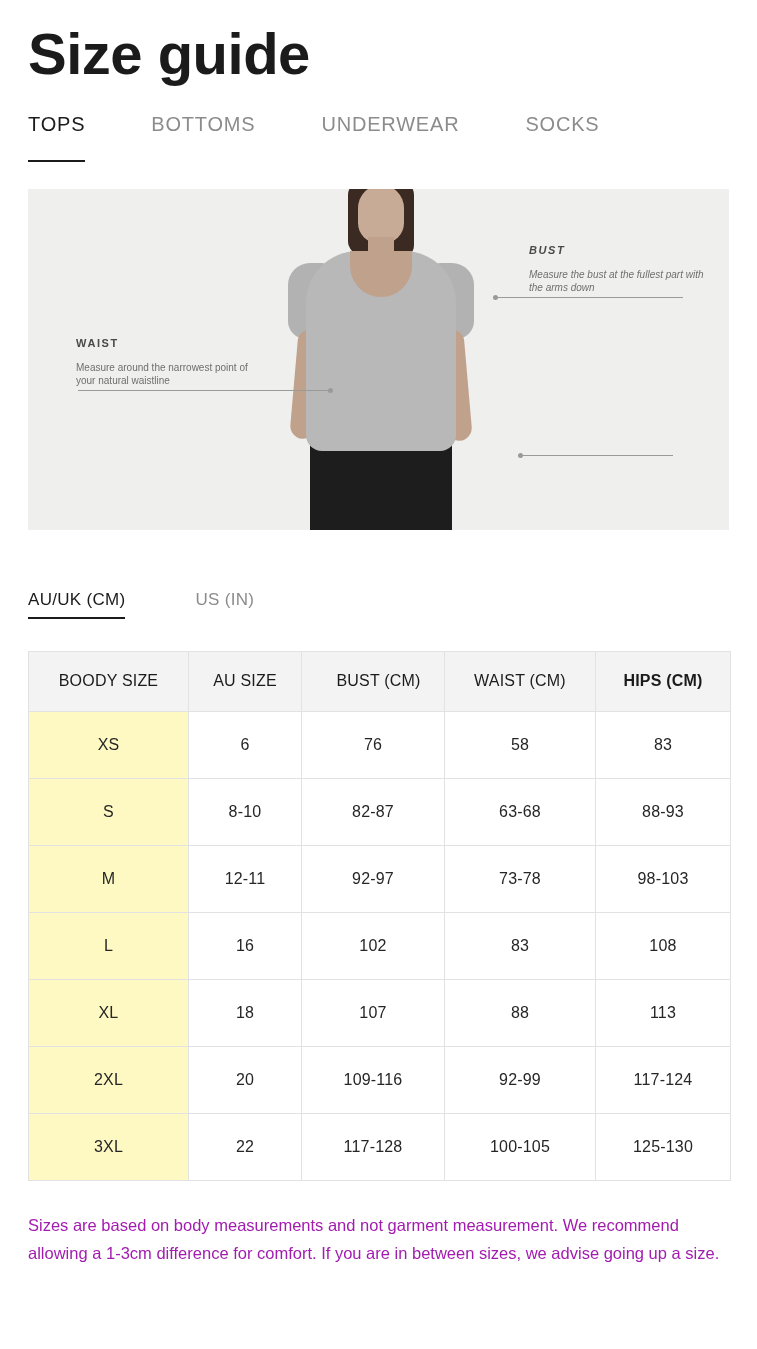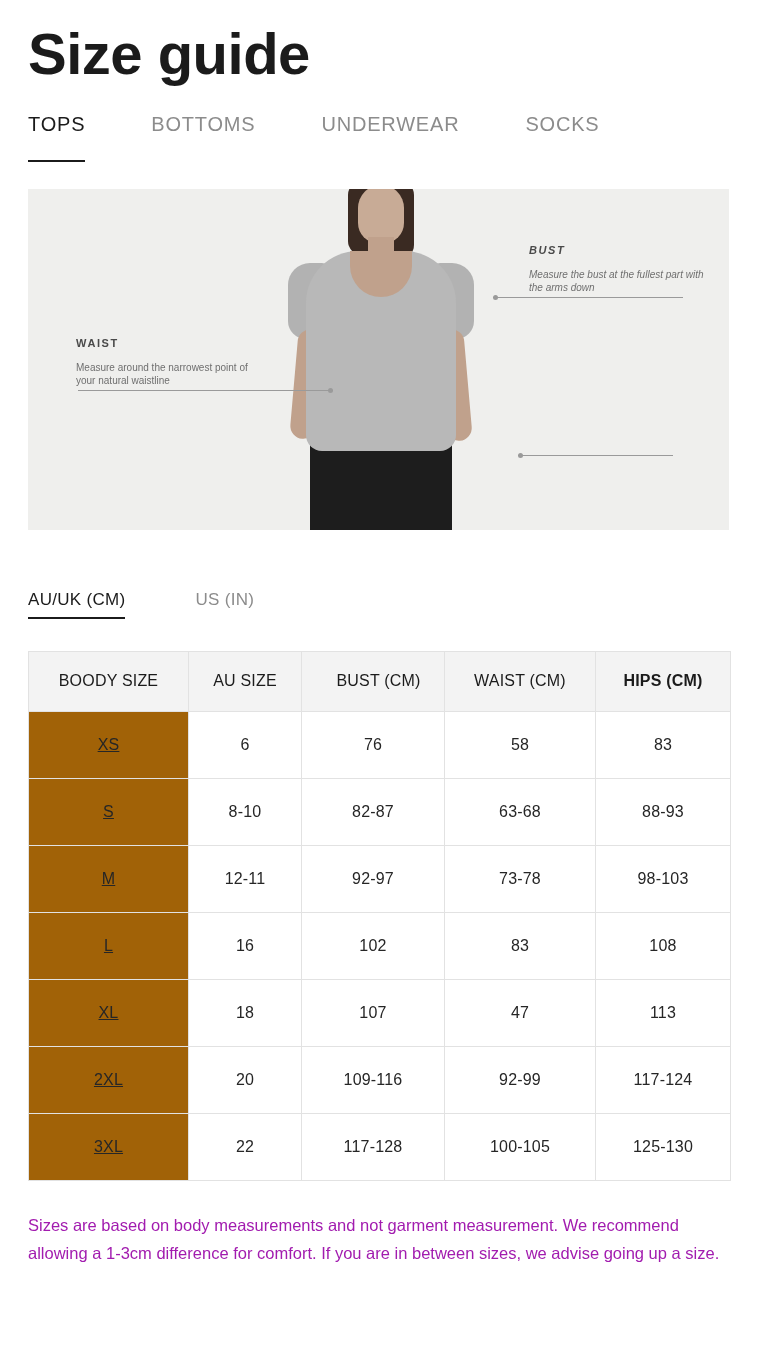--- a/index.html
+++ b/index.html
@@ -238,22 +238,21 @@
     vertical-align: middle;
     letter-spacing: 0.2px;
   }
   table.size-table th {
     background: #f3f3f3;
     font-size: 16px;
     color: #1b1b1b;
     height: 60px;
   }
   table.size-table td.first-col {
-    background: #a16207;
-    text-decoration: underline;
+    background: #fef9c3;
   }
   table.size-table th:first-child { width: 160px; }
   table.size-table th:nth-child(2) { width: 113px; }
   table.size-table th:nth-child(3) { width: 143px; padding-left: 12px; }
   table.size-table th:nth-child(4) { width: 151px; }
   table.size-table th:nth-child(5) { width: 135px; font-weight: bold; }
   .note {
     margin-top: 30px;
     font-size: 16.5px;
     line-height: 1.72;
@@ -346,21 +345,21 @@
         <td class="first-col">L</td>
         <td>16</td>
         <td>102</td>
         <td>83</td>
         <td>108</td>
       </tr>
       <tr>
         <td class="first-col">XL</td>
         <td>18</td>
         <td>107</td>
-        <td>47</td>
+        <td>88</td>
         <td>113</td>
       </tr>
       <tr>
         <td class="first-col">2XL</td>
         <td>20</td>
         <td>109-116</td>
         <td>92-99</td>
         <td>117-124</td>
       </tr>
       <tr>

